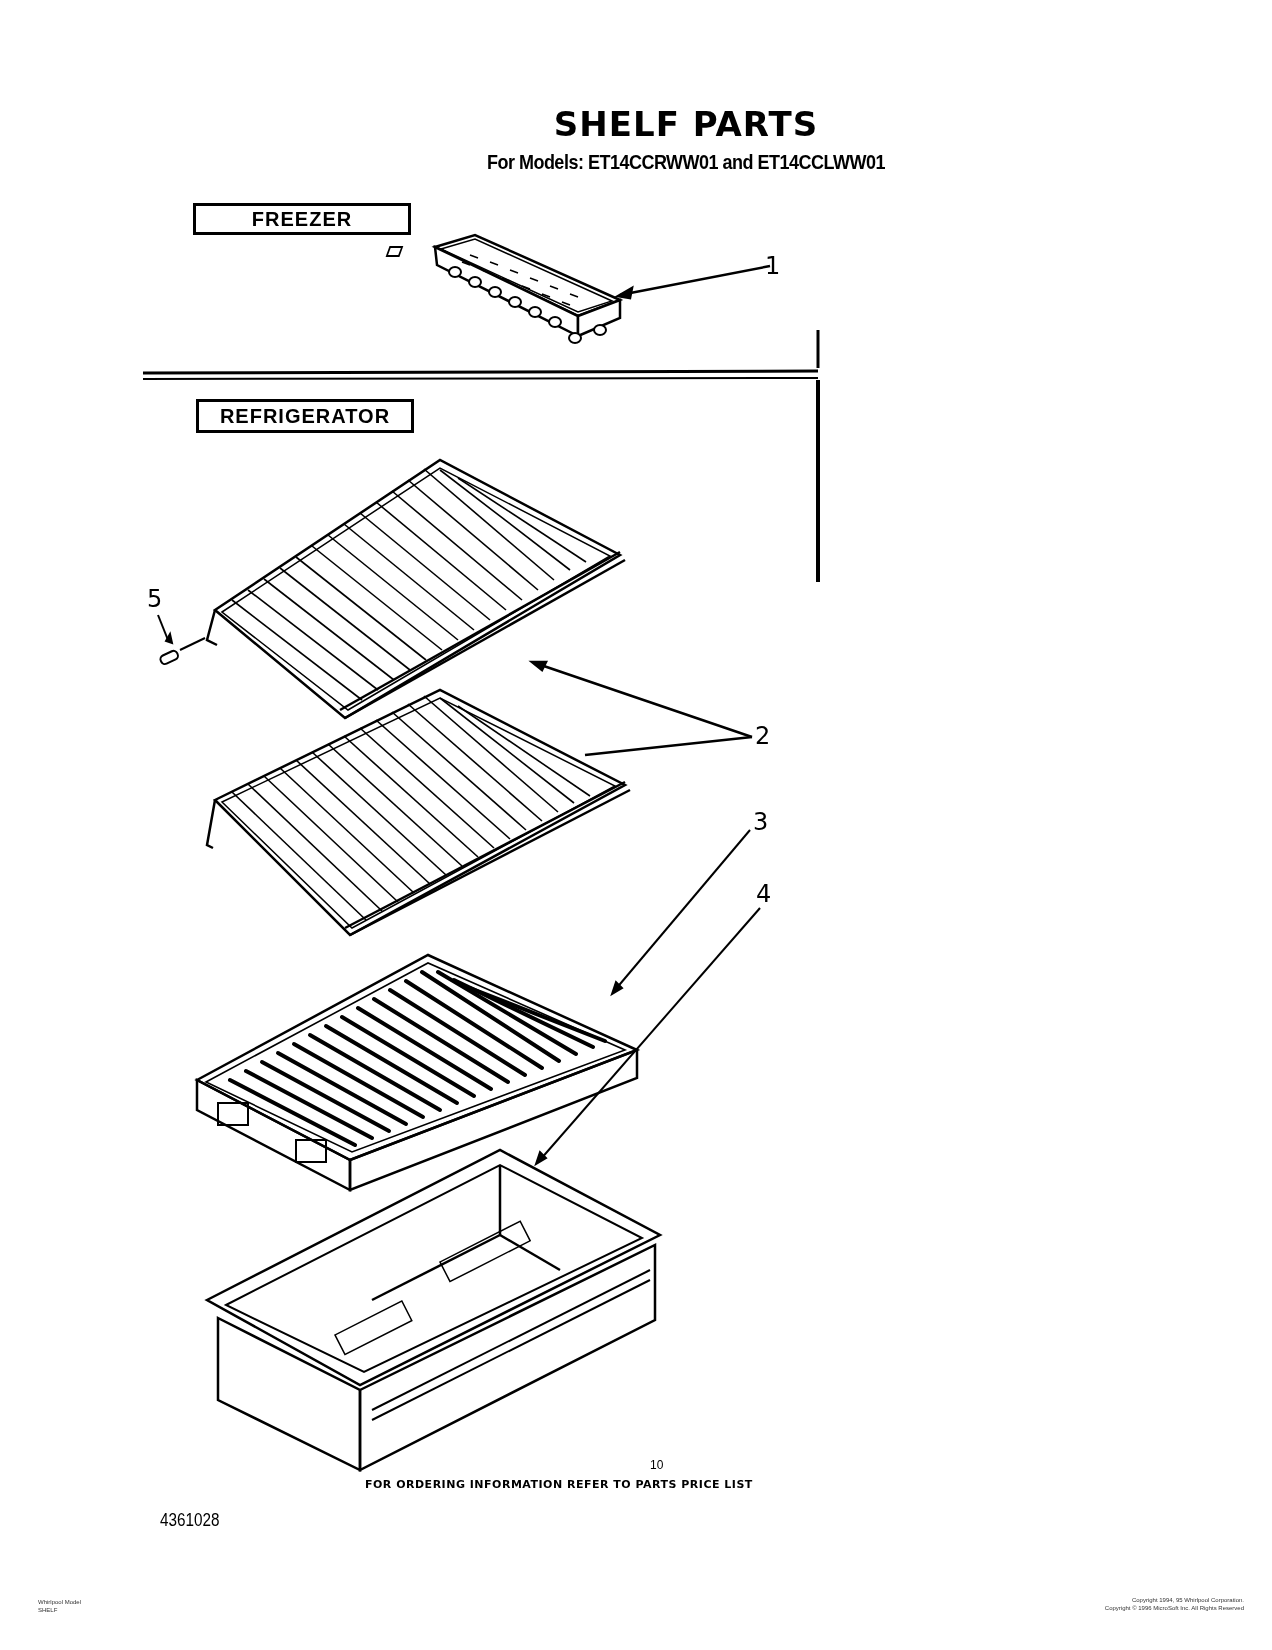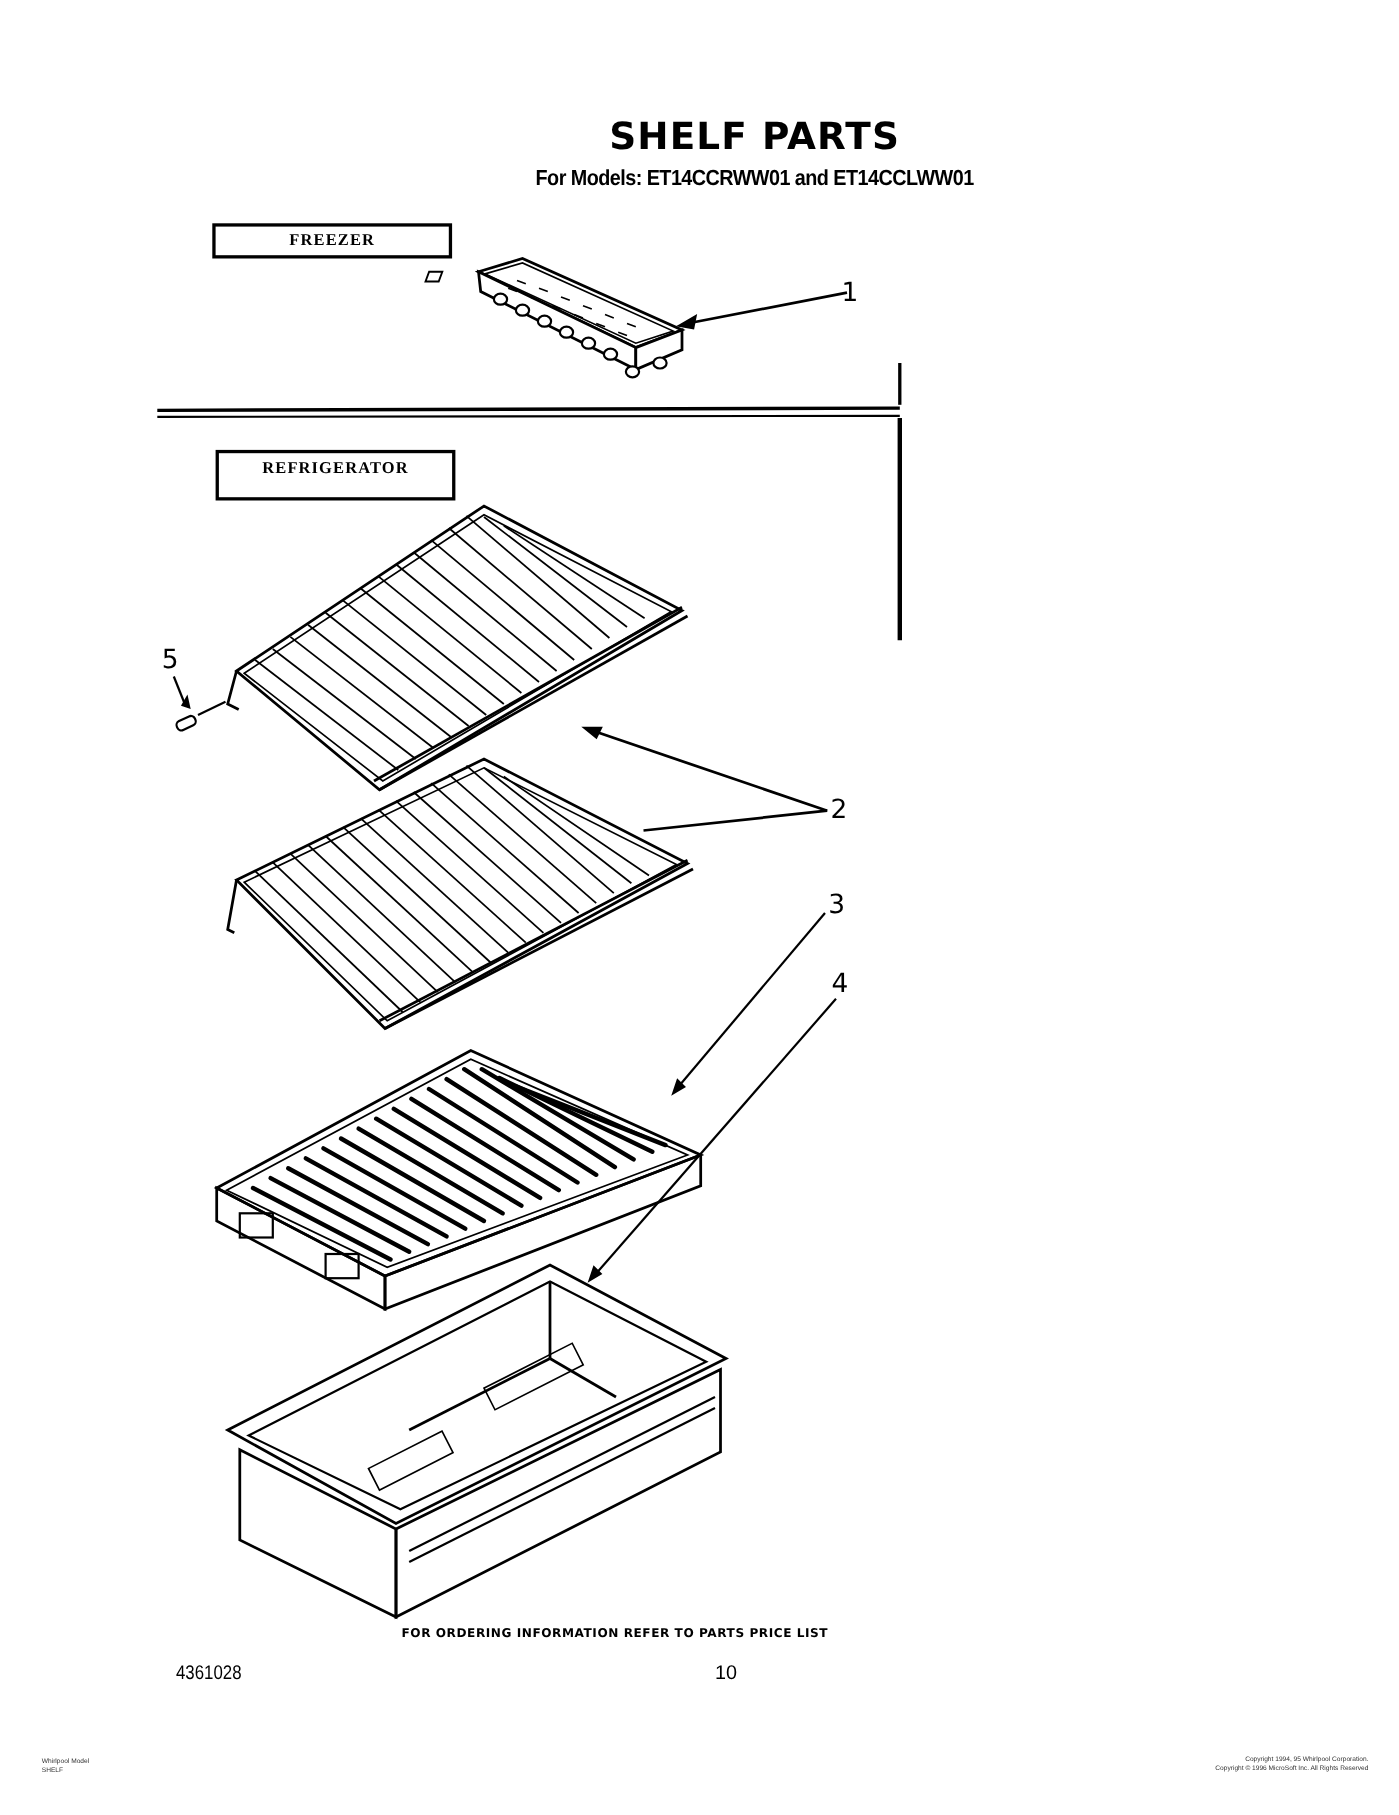--- a/index.html
+++ b/index.html
@@ -1,26 +1,26 @@
 <!DOCTYPE html>
 <html><head>
 <meta charset="utf-8">
 <style>
   html, body { margin:0; padding:0; background:#ffffff; }
   body { width:1272px; height:1650px; position:relative; overflow:hidden; font-family:"Liberation Sans", sans-serif; color:#000; }
   .abs { position:absolute; }
   .title { left:0; width:1272px; top:104px; text-align:center; font-family:"DejaVu Sans", sans-serif; font-weight:bold; font-size:34px; letter-spacing:1px; transform:translateX(50px); }
   .subtitle { left:0; width:1272px; top:152px; text-align:center; font-family:"Liberation Sans", sans-serif; font-weight:bold; font-size:18px; letter-spacing:-0.5px; transform:translateX(50px) scaleY(1.1); }
-  .label-box { border:3px solid #000; font-family:Liberation Serif, serif; font-weight:bold; font-size:15px; letter-spacing:1px; text-align:center; box-sizing:border-box; line-height:26px; }
+  .label-box { border:3px solid #000; font-family:Liberation Sans, sans-serif; font-weight:bold; font-size:20px; letter-spacing:1px; text-align:center; box-sizing:border-box; line-height:26px; }
   .freezer-box { left:193px; top:203px; width:218px; height:32px; }
-  .fridge-box { left:196px; top:409px; width:218px; height:46px; line-height:28px; }
+  .fridge-box { left:196px; top:399px; width:218px; height:34px; line-height:28px; }
   .callout { font-family:"DejaVu Sans", sans-serif; font-size:24px; }
   .footer-note { left:365px; top:1478px; font-family:"DejaVu Sans", sans-serif; font-weight:bold; font-size:11px; letter-spacing:0.5px; }
   .doc-number { left:160px; top:1510px; font-size:18px; font-family:"Liberation Sans", sans-serif; transform:scaleX(0.85); transform-origin:left; }
-  .page-number { left:650px; top:1510px; font-size:18px; }
+  .page-number { left:650px; top:1458px; font-size:12px; }
   .tiny { font-size:6px; color:#333; line-height:8px; }
   svg { position:absolute; left:0; top:0; }
 </style>
 </head>
 <body>
 
 <div class="abs title">SHELF PARTS</div>
 <div class="abs subtitle">For Models: ET14CCRWW01 and ET14CCLWW01</div>
 
 <div class="abs label-box freezer-box">FREEZER</div>

